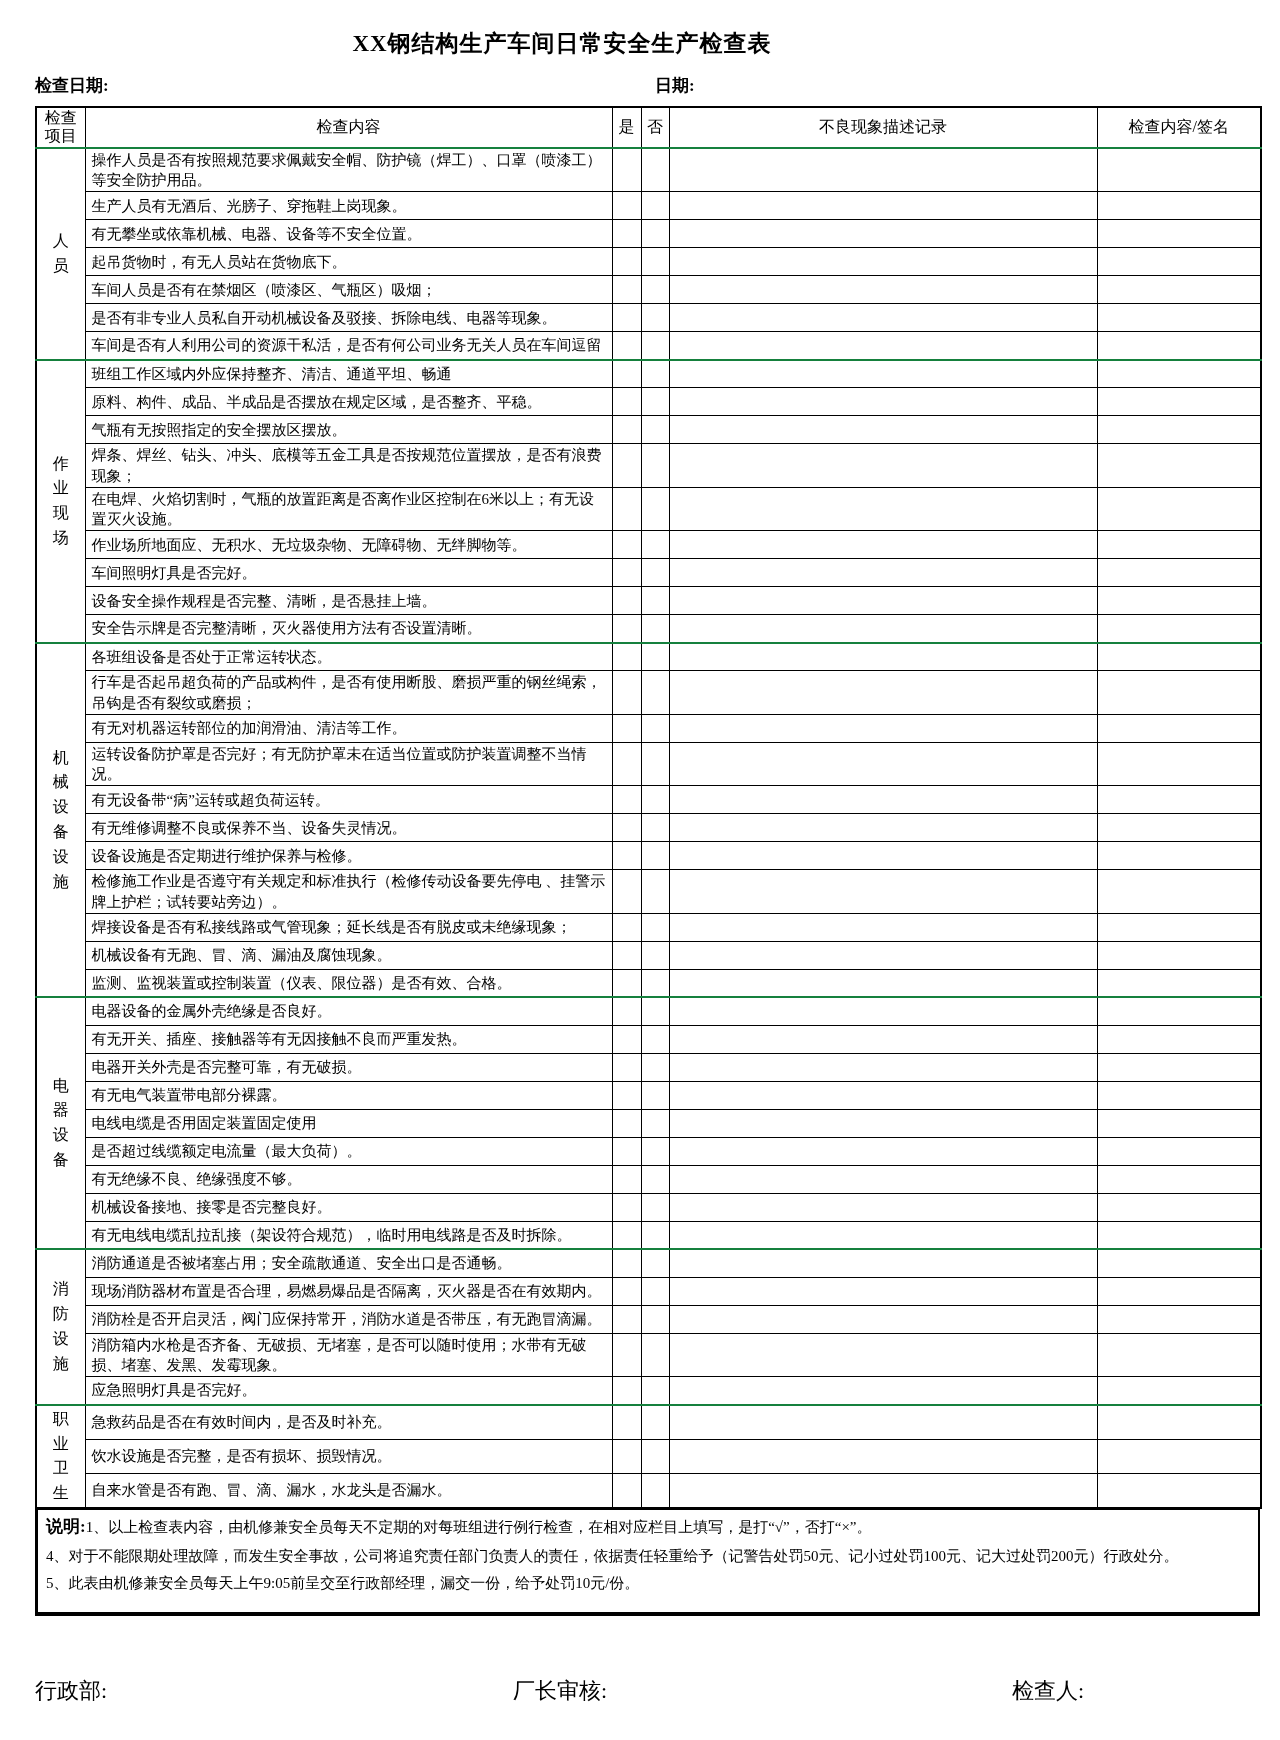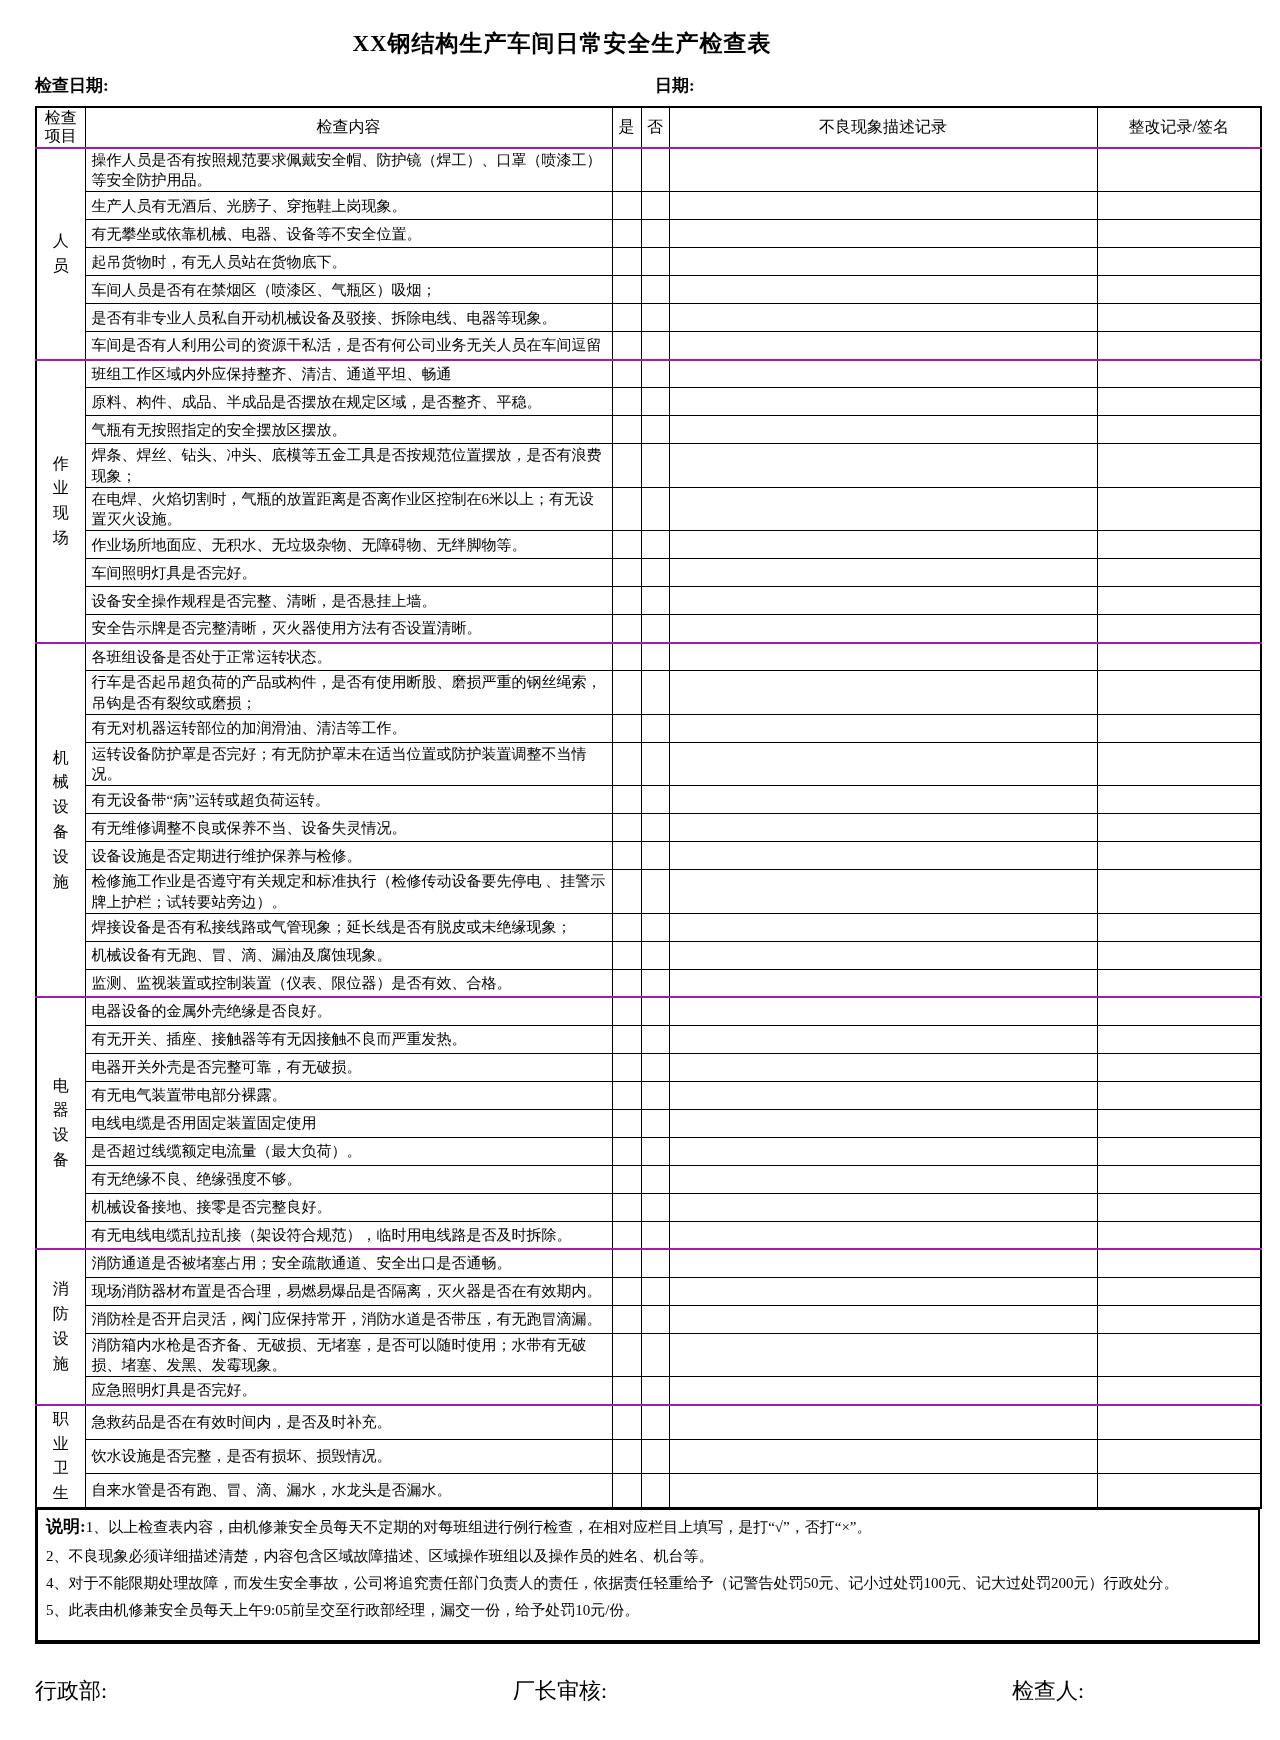--- a/index.html
+++ b/index.html
@@ -32,21 +32,21 @@
   table.insp th{
     font-weight:normal;font-size:16px;text-align:center;vertical-align:middle;
     height:36px;padding:1px 2px;line-height:1.15;
   }
   table.insp td{padding:1px 6px;vertical-align:middle;line-height:1.35;}
   table.insp tr.item-row{height:28px;}
   td.cat-cell{text-align:center;padding:1px 0;}
   .cat-label{display:flex;flex-direction:column;align-items:center;justify-content:center;font-size:16px;line-height:1.55;}
   td.content-cell{text-align:left;}
   td.blank-cell{background:#fff;}
-  tr.section-start td{border-top:2px solid #a21caf;}
+  tr.section-start td{border-top:2px solid #15803d;}
   .notes-box{
     position:absolute;left:35px;top:1508px;width:1225px;box-sizing:border-box;
     border:2px solid #000;border-left-width:3px;border-bottom-width:4px;
     padding:5px 10px 12px 8px;font-size:15px;line-height:1.35;
   }
   .note-line{margin:7px 0;}
   .note-line.first{margin-top:1px;}
   .notes-label{font-weight:bold;font-size:17px;}
   .footer-row{position:absolute;left:0;top:1676px;width:1280px;height:24px;font-size:22px;}
   .footer-admin{position:absolute;left:35px;top:0;}
@@ -74,21 +74,21 @@
         <col class="c-record">
         <col class="c-sign">
     </colgroup>
     <thead>
       <tr>
         <th>检查项目</th>
         <th>检查内容</th>
         <th>是</th>
         <th>否</th>
         <th>不良现象描述记录</th>
-        <th>整改记录/签名</th>
+        <th>检查内容/签名</th>
       </tr>
     </thead>
     <tbody>
         <tr class="item-row section-start">
           <td class="cat-cell" rowspan="7">
             <div class="cat-label">
               <span>人</span>
               <span>员</span>
             </div>
           </td>
@@ -441,21 +441,20 @@
           <td class="blank-cell"></td>
           <td class="blank-cell"></td>
         </tr>
       </tbody>
   </table>
 
   <div class="notes-box">
     <div class="note-line first">
       <span class="notes-label">说明:</span><span>1、以上检查表内容，由机修兼安全员每天不定期的对每班组进行例行检查，在相对应栏目上填写，是打“√”，否打“×”。</span>
     </div>
-    <div class="note-line">2、不良现象必须详细描述清楚，内容包含区域故障描述、区域操作班组以及操作员的姓名、机台等。</div>
     <div class="note-line">4、对于不能限期处理故障，而发生安全事故，公司将追究责任部门负责人的责任，依据责任轻重给予（记警告处罚50元、记小过处罚100元、记大过处罚200元）行政处分。</div>
     <div class="note-line">5、此表由机修兼安全员每天上午9:05前呈交至行政部经理，漏交一份，给予处罚10元/份。</div>
   </div>
 
   <div class="footer-row">
     <span class="footer-admin">行政部:</span>
     <span class="footer-factory">厂长审核:</span>
     <span class="footer-inspector">检查人:</span>
   </div>
 

